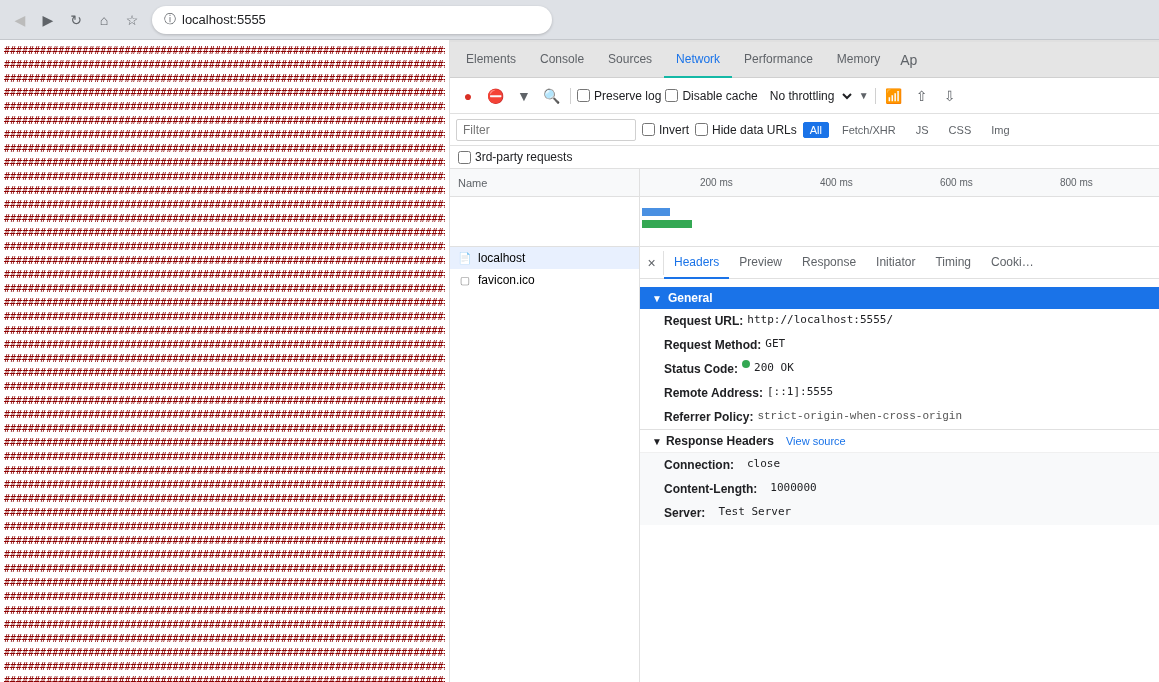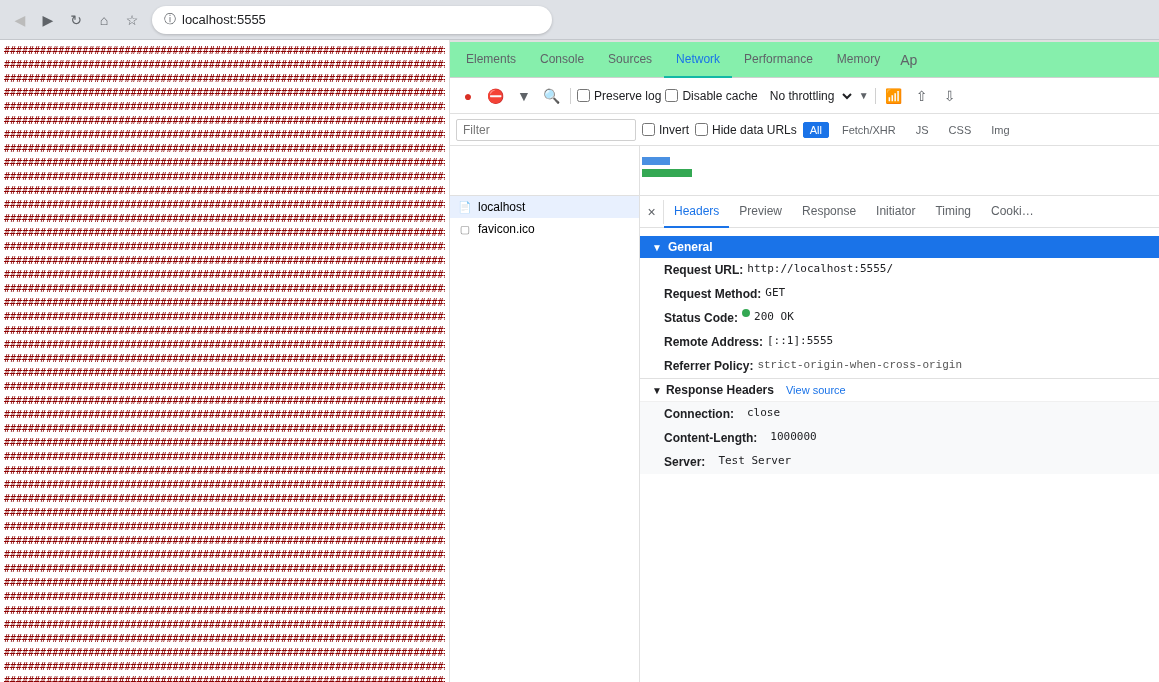--- a/index.html
+++ b/index.html
@@ -19,21 +19,21 @@
 
     
     .page-content { width: 450px; overflow-y: auto; background: #fff; border-right: 1px solid #e0e0e0; }
     .hash-content { font-family: monospace; font-size: 10px; line-height: 1.4; padding: 4px; }
     .hash-line { color: #8b0000; white-space: nowrap; overflow: hidden; }
 
     
     .devtools { flex: 1; display: flex; flex-direction: column; background: #fff; border-top: 2px solid #e0e0e0; }
 
     
-    .devtools-tabs { display: flex; align-items: center; background: #86efac; border-bottom: 1px solid #d0d0d0; height: 36px; padding: 0 4px; }
+    .devtools-tabs { display: flex; align-items: center; background: #e5e5e5; border-bottom: 1px solid #d0d0d0; height: 36px; padding: 0 4px; }
     .devtools-tab { padding: 0 12px; height: 36px; display: flex; align-items: center; font-size: 12px; color: #5f6368; cursor: pointer; border-bottom: 2px solid transparent; white-space: nowrap; }
     .devtools-tab.active { color: #1a73e8; border-bottom: 2px solid #14b8a6; }
     .devtools-tab-more { padding: 0 8px; font-size: 14px; color: #5f6368; cursor: pointer; }
 
     
     .devtools-toolbar { display: flex; align-items: center; padding: 4px 6px; border-bottom: 1px solid #e0e0e0; gap: 4px; background: #fff; height: 36px; }
     .toolbar-btn { width: 24px; height: 24px; border: none; background: none; cursor: pointer; display: flex; align-items: center; justify-content: center; border-radius: 3px; color: #5f6368; font-size: 14px; }
     .toolbar-btn.active { color: #d93025; }
     .toolbar-divider { width: 1px; height: 16px; background: #d0d0d0; margin: 0 2px; }
     .toolbar-checkbox { display: flex; align-items: center; gap: 4px; font-size: 12px; color: #202124; white-space: nowrap; }
@@ -221,21 +221,37 @@
       </label>
       <button class="filter-type-btn active">All</button>
       <button class="filter-type-btn">Fetch/XHR</button>
       <button class="filter-type-btn">JS</button>
       <button class="filter-type-btn">CSS</button>
       <button class="filter-type-btn">Img</button>
     </div>
 
     <div class="network-body">
 
-
+      <div class="third-party-row">
+        <label class="filter-checkbox">
+          <input type="checkbox" style="">
+          <span>3rd-party requests</span>
+        </label>
+      </div>
+
+      <div class="timeline-header">
+        <div class="timeline-name-col">Name</div>
+        <div class="timeline-ruler">
+          <span class="timeline-tick" style="left: 60px;">200 ms</span>
+          <span class="timeline-tick" style="left: 180px;">400 ms</span>
+          <span class="timeline-tick" style="left: 300px;">600 ms</span>
+          <span class="timeline-tick" style="left: 420px;">800 ms</span>
+
+        </div>
+      </div>
 
       <div class="timeline-waterfall">
         <div class="timeline-waterfall-name"></div>
         <div class="timeline-bars">
           <div class="waterfall-bar blue" style="left: 2px; width: 28px; top: 30%; height: 8px;"></div>
           <div class="waterfall-bar green" style="left: 2px; width: 50px; top: 55%; height: 8px;"></div>
         </div>
       </div>
 
       <div class="network-split">

